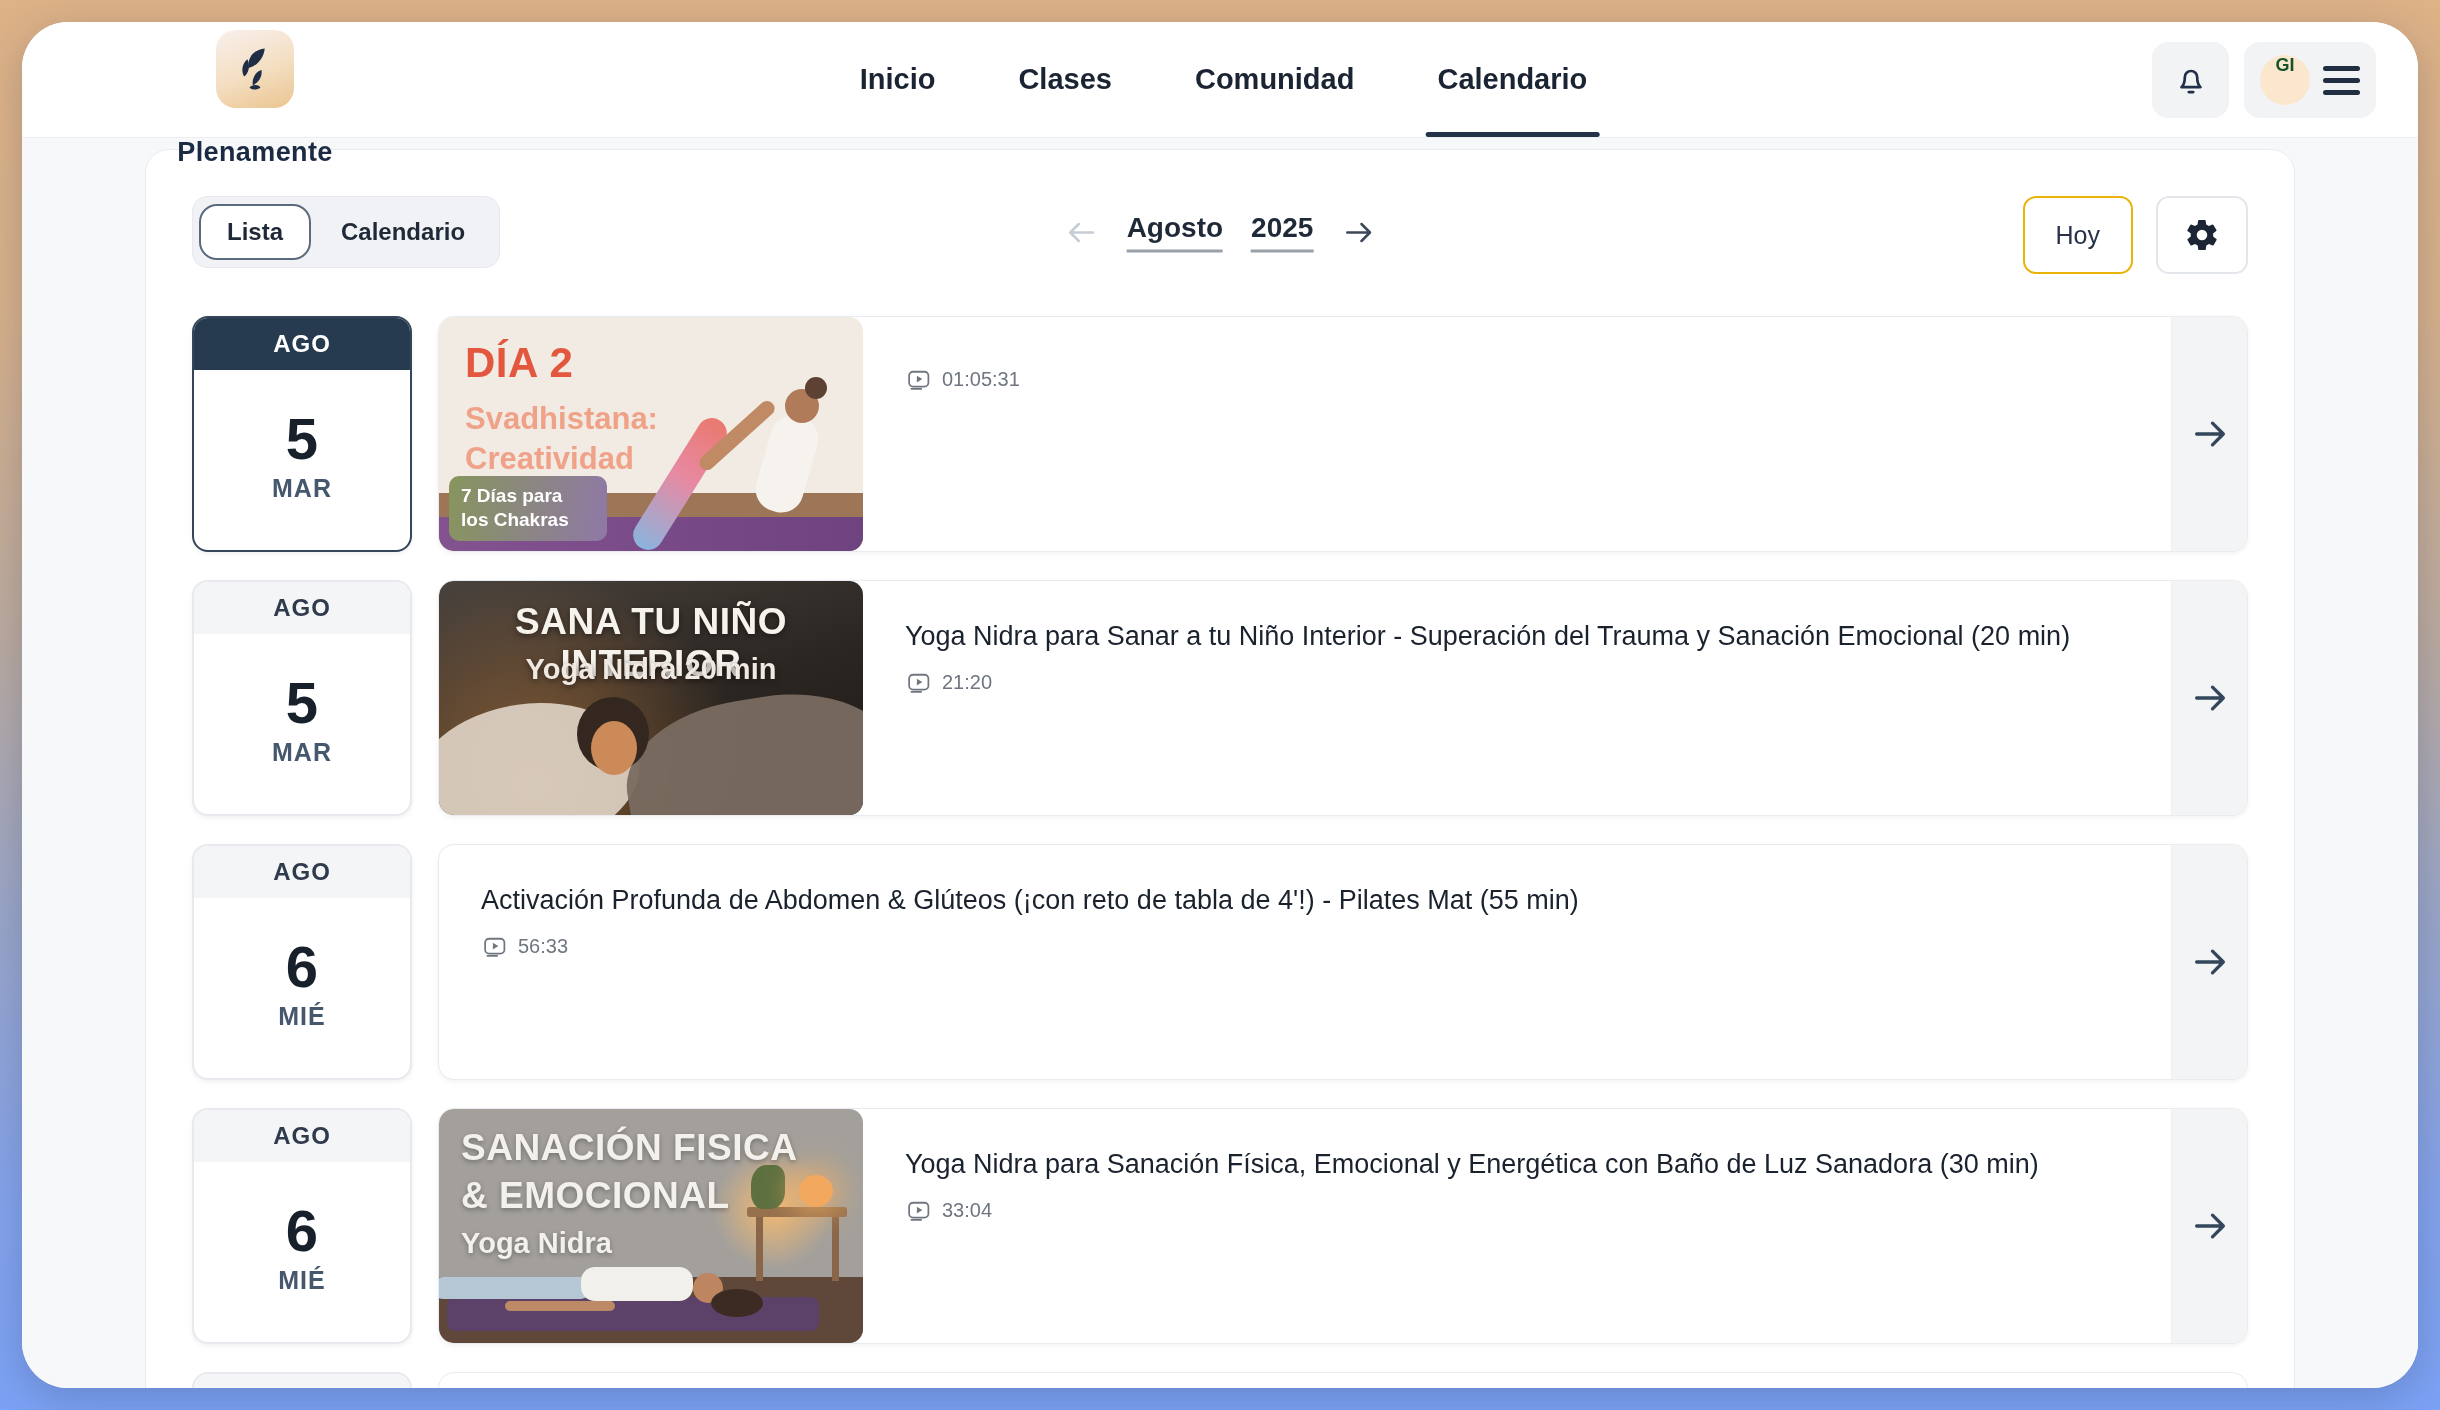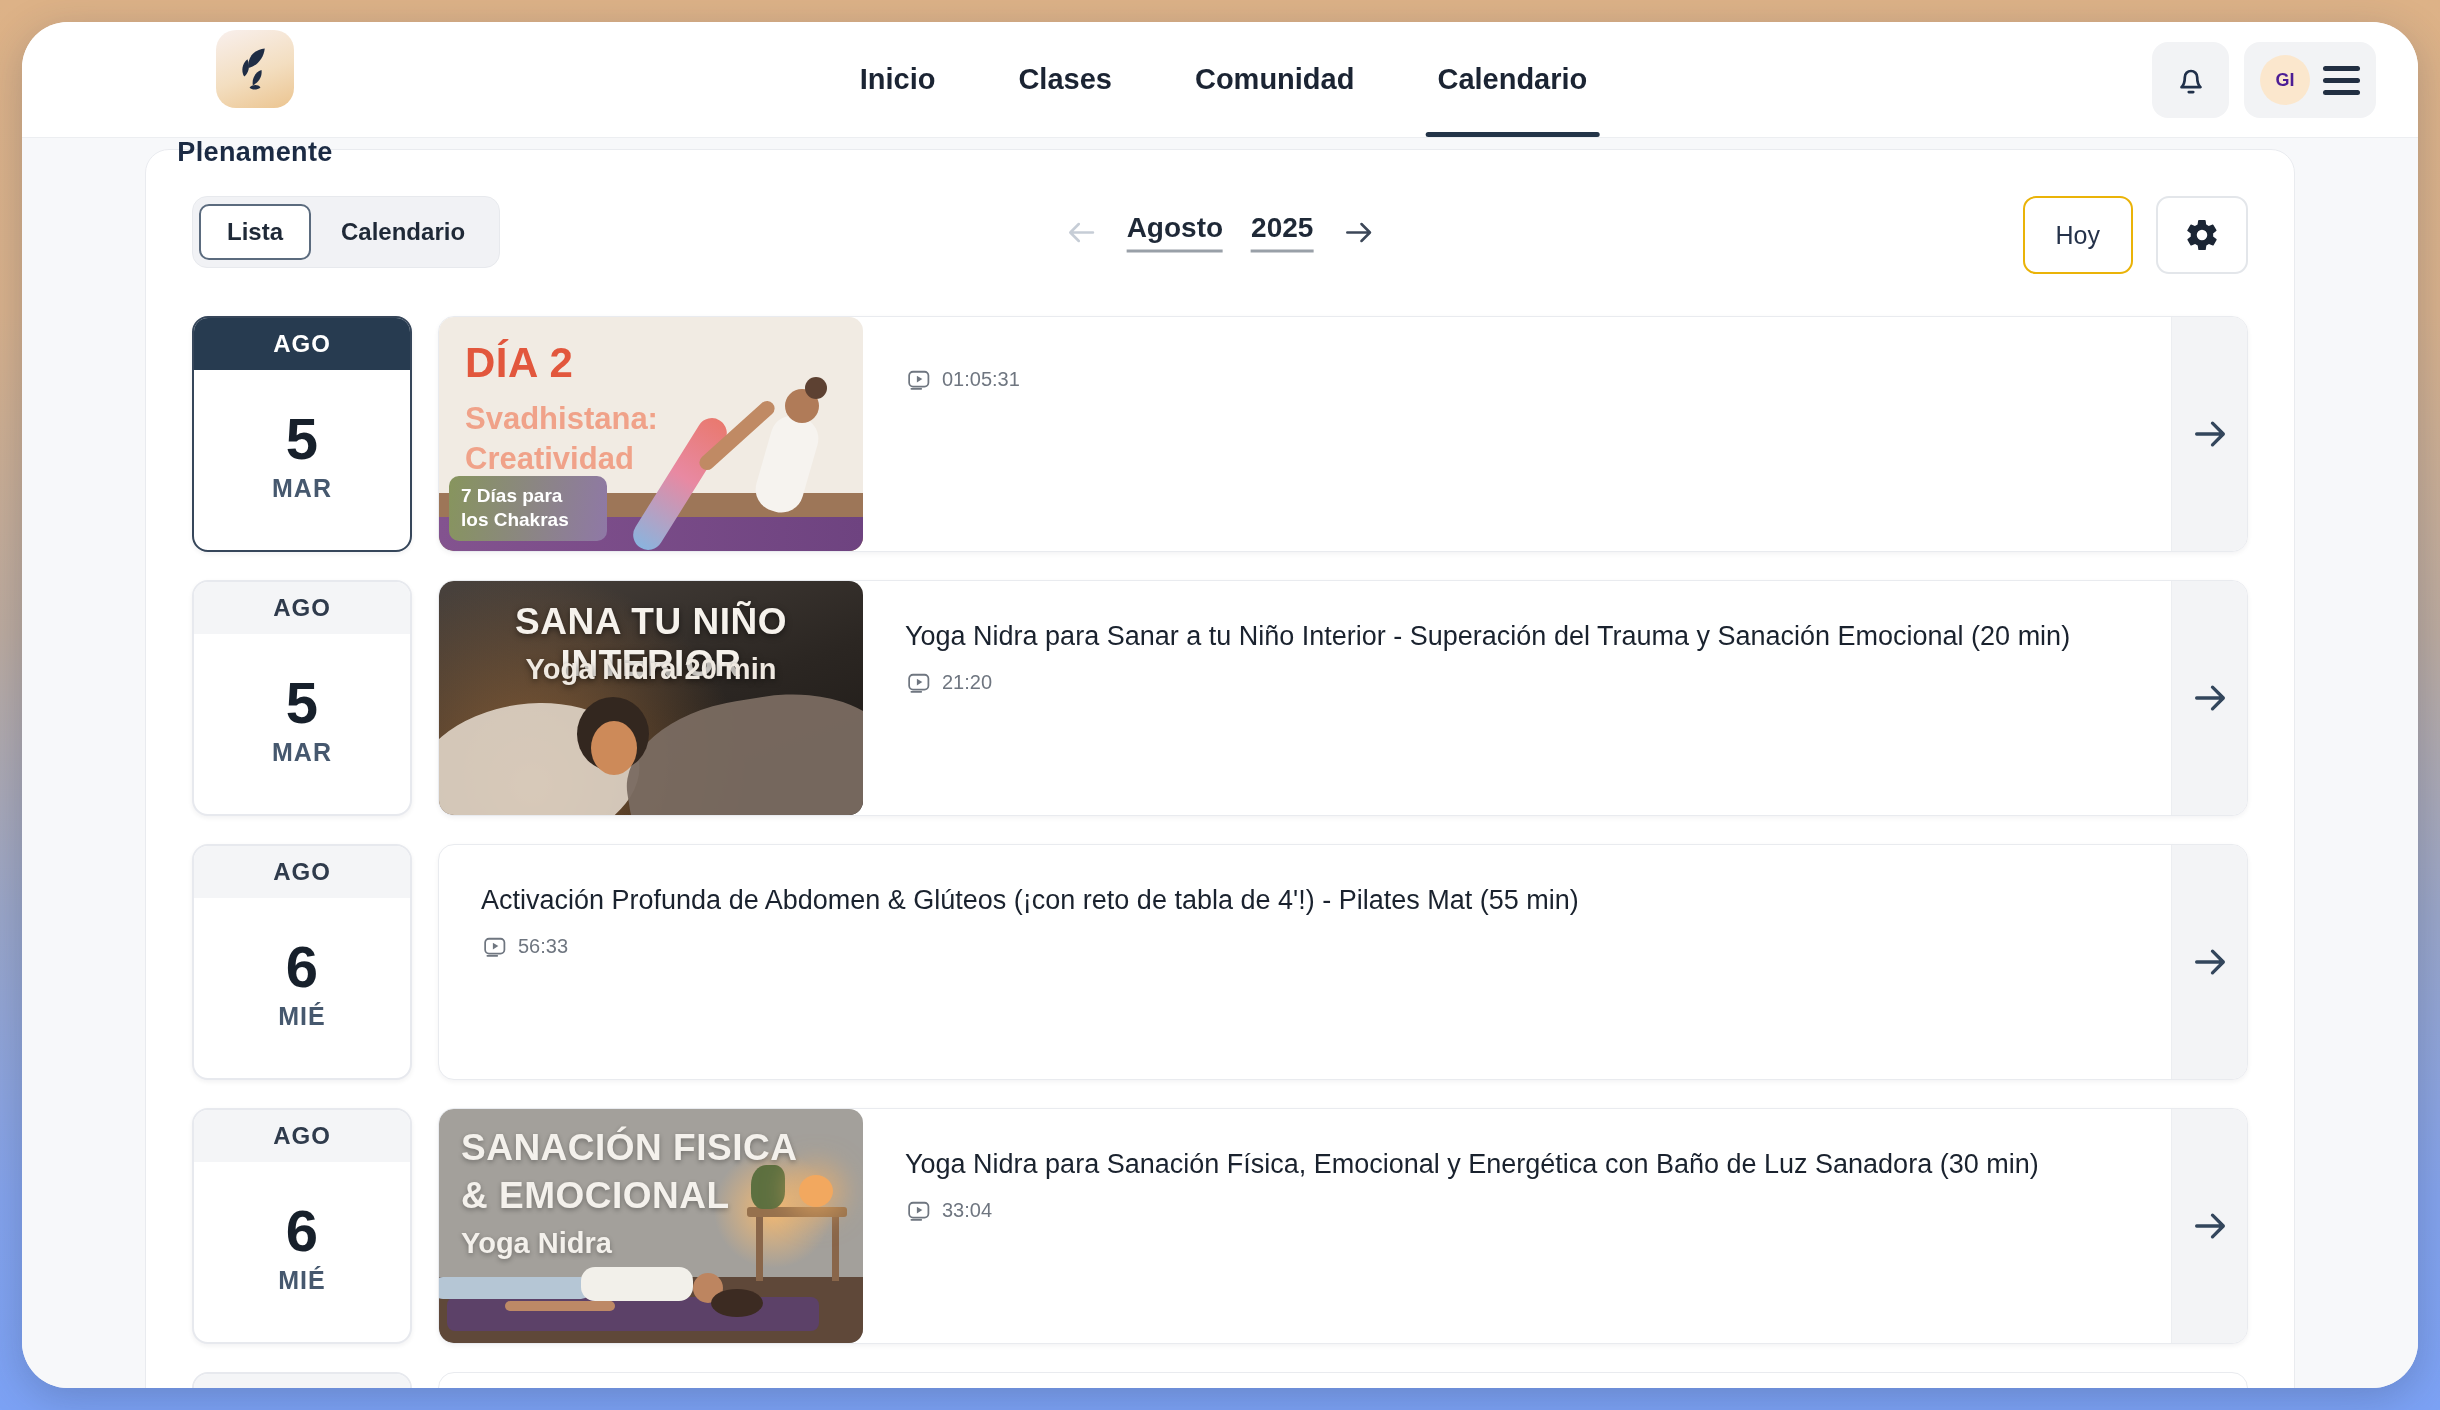--- a/index.html
+++ b/index.html
@@ -36,39 +36,39 @@
   }
   .header-actions { position:absolute; right:42px; top:20px; display:flex; gap:15px; align-items:center; }
   .icon-btn {
     width:77px; height:76px; border-radius:16px; background:#f2f3f5;
     display:flex; align-items:center; justify-content:center; cursor:pointer;
   }
   .user-btn {
     width:132px; height:76px; border-radius:16px; background:#f2f3f5;
     display:flex; align-items:center; justify-content:center; gap:13px; cursor:pointer;
   }
-  .avatar { width:50px; height:50px; border-radius:50%; background:#fbe7cd; display:flex; align-items:center; justify-content:center;
-    font-size:18px; font-weight:bold; color:#4c1d95; }
+  .avatar { width:50px; height:50px; border-radius:50%; background:#fbe7cd; display:flex; justify-content:center;
+    font-size:18px; font-weight:bold; color:#14532d; }
   .burger { display:flex; flex-direction:column; gap:7px; }
   .burger span { display:block; width:37px; height:5px; background:#222f42; border-radius:3px; }
   
   .content { position:absolute; left:0; right:0; top:116px; bottom:0; background:#f7f8fa; }
   .panel {
     position:absolute; left:123px; right:123px; top:11px; bottom:-90px;
     background:#ffffff; border:1px solid #e9ebef; border-radius:24px;
     padding:46px 46px 0 46px;
   }
   
   .toolbar { position:relative; height:72px; margin-bottom:48px; }
   .toggle-group {
     position:absolute; left:0; top:0; height:72px;
     background:#f1f2f5; border:1px solid #e7e9ed; border-radius:15px;
     display:flex; align-items:center; padding:0 6px; gap:2px;
   }
-  .toggle-option { font-size:24px; font-weight:600; color:#1f2937; padding:14px 28px; cursor:pointer; border-radius:10px; }
+  .toggle-option { font-size:24px; font-weight:600; color:#1f2937; padding:14px 28px; cursor:pointer; border-radius:18px; }
   .toggle-option.selected { background:#ffffff; border:2px solid #5b6b7e; padding:12px 26px; }
   .month-nav { position:absolute; left:50%; top:50%; transform:translate(-50%,-50%); display:flex; align-items:center; gap:28px; }
   .month-arrow { cursor:pointer; display:flex; align-items:center; }
   .month-label {
     font-size:28px; font-weight:bold; color:#1f2937; cursor:pointer;
     border-bottom:3px solid #99a0a8; padding-bottom:6px;
   }
   .toolbar-right { position:absolute; right:0; top:0; display:flex; gap:23px; }
   .today-btn {
     height:78px; padding:0 31px; background:#fff; border:2px solid #eab308; border-radius:13px;

